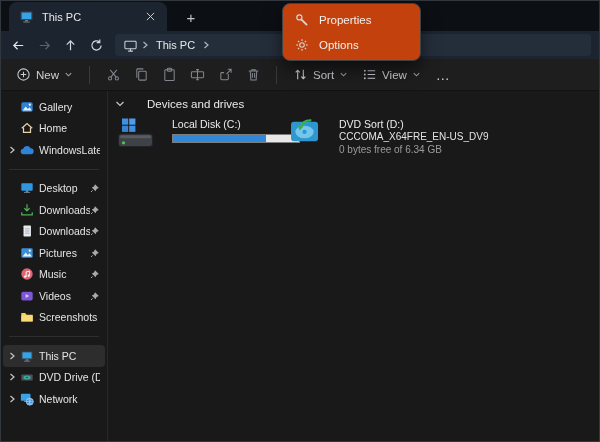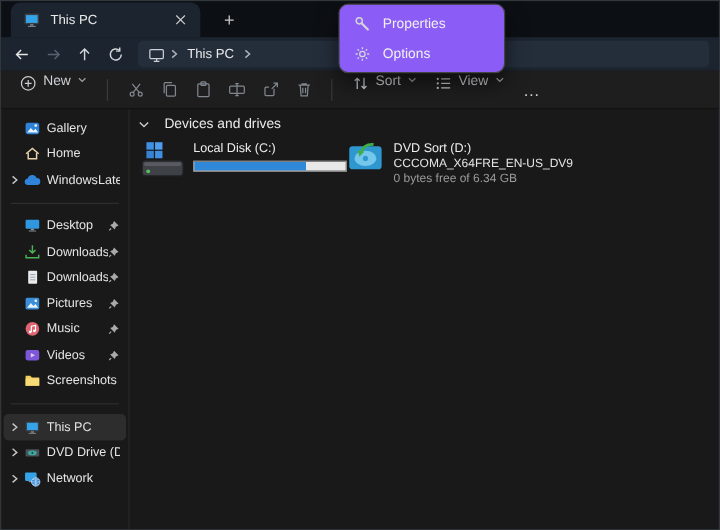--- a/index.html
+++ b/index.html
@@ -12,48 +12,48 @@
   .tab-close{width:18px;height:18px;border-radius:4px;display:flex;align-items:center;justify-content:center;margin-right:2px;}
   .newtab{width:24px;height:24px;margin:0 0 2px 12px;display:flex;align-items:center;justify-content:center;color:#c6c6c6;font-size:15px;border-radius:4px;}
   
   .addr{height:28px;background:#1c242f;display:flex;align-items:center;padding:0 8px 0 4px;}
   .navbtn{width:26px;height:24px;display:flex;align-items:center;justify-content:center;border-radius:4px;}
   .crumbbar{flex:1;height:22px;margin-left:6px;background:#242e3b;border-radius:4px;display:flex;align-items:center;padding:0 8px;}
   .crumb-label{font-size:11px;color:#e8e8e8;margin:0 4px;}
   .chev{display:flex;align-items:center;margin:0 3px;}
   
   .toolbar{height:32px;background:#1e1e1e;border-bottom:1px solid #121212;display:flex;align-items:center;padding:0 8px;}
-  .tbtn{display:flex;align-items:flex-start;gap:5px;height:26px;padding:0 7px;border-radius:4px;color:#cdd0d4;font-size:11.5px;}
+  .tbtn{display:flex;align-items:center;gap:5px;height:26px;padding:0 7px;border-radius:4px;color:#cdd0d4;font-size:11.5px;}
   .ibtn{width:28px;height:26px;display:flex;align-items:center;justify-content:center;border-radius:4px;}
   .tsep{width:1px;height:18px;background:#3a3a3a;margin:0 9px;}
   .more{color:#cfcfcf;font-size:14px;letter-spacing:1px;padding:0 8px;}
   
   .bodyrow{display:flex;height:352px;}
   .sidebar{width:107px;border-right:1px solid #282828;padding-top:5px;overflow:hidden;flex:none;}
   .srow{height:21.5px;display:flex;align-items:center;padding:0 5px 0 3px;margin:0 2px;border-radius:4px;}
   .srow.sel{background:#2d2d2d;}
   .s-chev{width:12px;flex:none;display:flex;align-items:center;justify-content:center;}
   .s-icon{width:17px;flex:none;display:flex;align-items:center;justify-content:center;}
   .s-label{font-size:10.5px;color:#e4e4e4;margin-left:4px;white-space:nowrap;overflow:hidden;flex:1;}
   .s-pin{margin-left:auto;flex:none;display:flex;align-items:center;}
   .sdiv{height:1px;background:#2e2e2e;margin:8px 8px;}
   
   .content{flex:1;padding:7px 0 0 7px;}
-  .gheader{display:flex;align-items:center;gap:12px;}
+  .gheader{display:flex;align-items:center;gap:22px;}
   .gheader span{font-size:11.5px;color:#eaeaea;}
   .tiles{display:flex;margin-top:8px;margin-left:3px;}
-  .tile{display:flex;gap:7px;align-items:flex-start;}
+  .tile{display:flex;gap:18px;align-items:flex-start;}
   .tile1{width:172px;flex:none;}
   .d-name{font-size:10.5px;color:#ededed;line-height:13px;white-space:nowrap;}
   .d-sub{font-size:10px;color:#e4e4e4;line-height:12px;white-space:nowrap;}
   .d-free{font-size:10px;color:#9b9b9b;line-height:12px;margin-top:1px;white-space:nowrap;}
   .pbar{width:128px;height:9px;background:#e8e8e8;border:1px solid #7e7e7e;margin:3px 0 2px;}
   .pfill{height:100%;background:#3088d8;}
   
-  .cmenu{position:absolute;left:281px;top:2px;width:139px;background:#8b5cf6;border:1px solid #424242;border-radius:8px;box-shadow:0 8px 18px rgba(0,0,0,.55);padding:3px 0;z-index:50;}
+  .cmenu{position:absolute;left:281px;top:2px;width:139px;background:#c2410c;border:1px solid #424242;border-radius:8px;box-shadow:0 8px 18px rgba(0,0,0,.55);padding:3px 0;z-index:50;}
   .mitem{height:25px;display:flex;align-items:center;gap:10px;padding:0 12px;}
   .mitem span{font-size:11.5px;color:#f1f1f1;}
   svg{display:block;}
 </style>
 </head>
 <body>
 
 <div class="window">
 
   <div class="tabbar">

